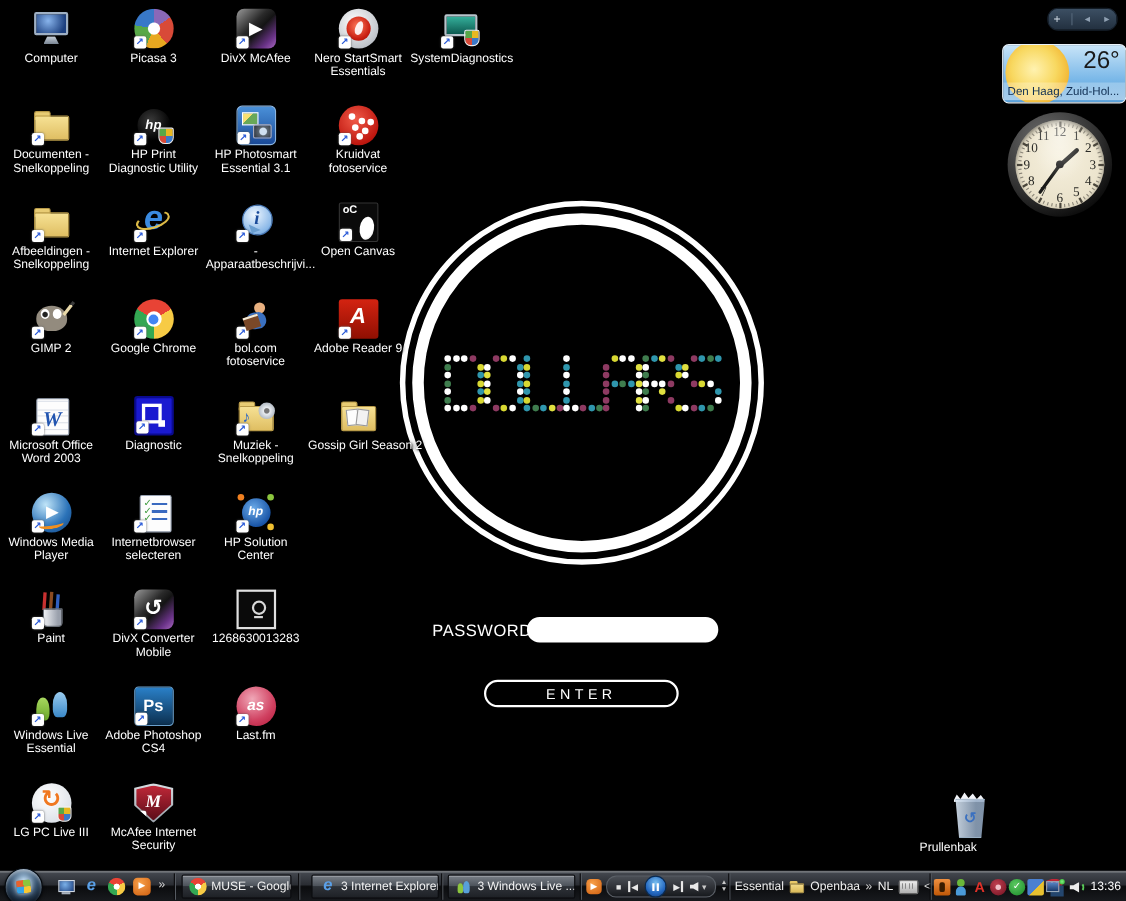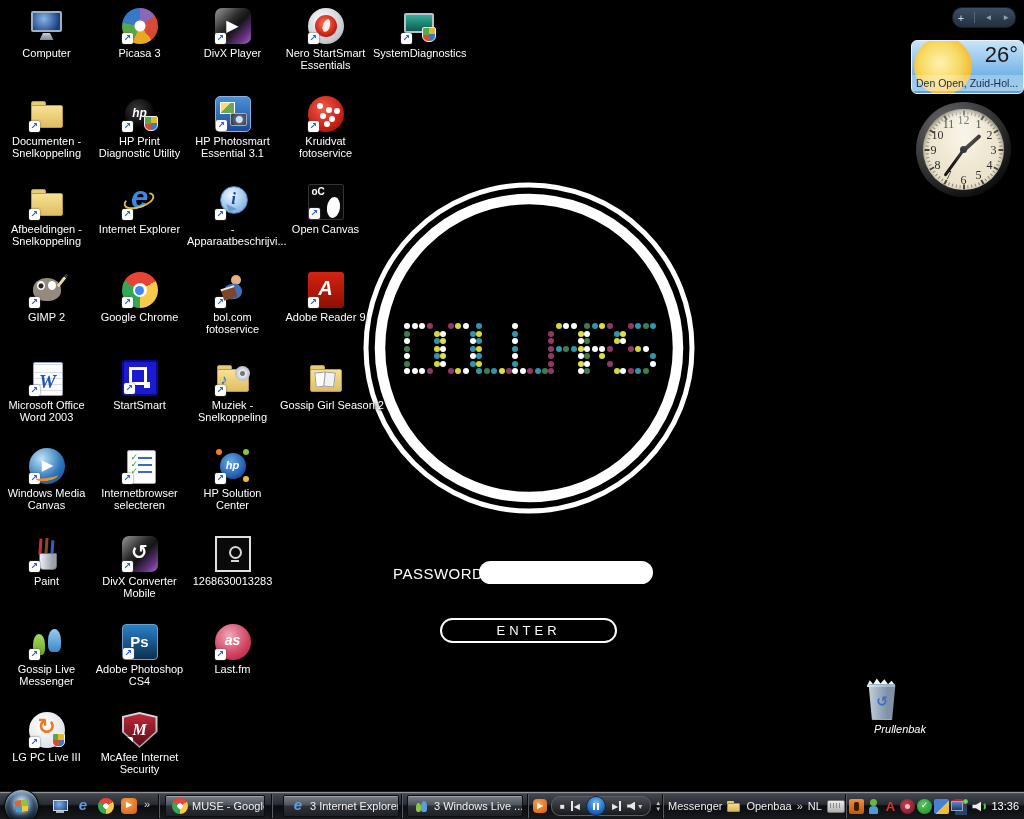--- a/index.html
+++ b/index.html
@@ -168,21 +168,21 @@
     border:1px solid #f0f0f0;border-radius:2px 2px 5px 5px;}
 
   .ic-mcafee{clip-path:polygon(50% 0,100% 12%,100% 55%,50% 100%,0 55%,0 12%);
     background:linear-gradient(#d8dde2,#9aa2aa);}
   .ic-mcafee i{inset:2px;clip-path:polygon(50% 0,100% 12%,100% 55%,50% 100%,0 55%,0 12%);
     background:linear-gradient(#c02838,#5a0c18);}
   .ic-mcafee i::before{content:"M";position:absolute;left:0;right:0;top:7px;text-align:center;
     color:#fff;font-size:16px;font-weight:bold;font-family:"Liberation Serif",serif;}
 
   
-  .bin-cell{position:absolute;left:836px;top:676px;width:90px;text-align:right;font-style:italic;}
+  .bin-cell{position:absolute;left:836px;top:718px;width:90px;text-align:left;}
   .ic-prullenbak{width:40px;height:44px;position:relative;margin:0 auto;}
   .ic-prullenbak i{position:absolute;left:7px;top:8px;width:26px;height:34px;
     background:linear-gradient(90deg,rgba(215,228,242,.9),rgba(150,172,198,.85) 70%);
     border:1px solid #9ab0c4;border-radius:2px 2px 5px 5px;
     clip-path:polygon(2% 0,98% 0,86% 100%,14% 100%);}
   .ic-prullenbak i::before{content:"↺";position:absolute;left:0;right:0;top:8px;text-align:center;
     color:#3a70c0;font-size:14px;font-weight:bold;}
   .ic-prullenbak::before{content:"";position:absolute;left:6px;top:2px;width:28px;height:9px;background:#f2f4f8;
     clip-path:polygon(0 85%,10% 25%,22% 70%,35% 5%,48% 60%,62% 15%,75% 70%,88% 30%,100% 80%,100% 100%,0 100%);}
 
@@ -462,21 +462,21 @@
         <i></i>
         <span class="sc">↗</span>
       </div>
       <div class="dlabel">Picasa 3</div>
     </div>
     <div class="dcell" style="left: 187px; top: 8px;">
       <div class="dicon ic-divx-player">
         <i></i>
         <span class="sc">↗</span>
       </div>
-      <div class="dlabel">DivX Player</div>
+      <div class="dlabel">DivX McAfee</div>
     </div>
     <div class="dcell" style="left: 280px; top: 8px;">
       <div class="dicon ic-nero">
         <i></i>
         <span class="sc">↗</span>
       </div>
       <div class="dlabel">Nero StartSmart Essentials</div>
     </div>
     <div class="dcell" style="left: 373px; top: 8px;">
       <div class="dicon ic-sysdiag">
@@ -575,41 +575,41 @@
         <i></i>
         <span class="sc">↗</span>
       </div>
       <div class="dlabel">Microsoft Office Word 2003</div>
     </div>
     <div class="dcell" style="left: 94px; top: 360px;">
       <div class="dicon ic-camstudio">
         <i></i>
         <span class="sc">↗</span>
       </div>
-      <div class="dlabel">StartSmart</div>
+      <div class="dlabel">Diagnostic</div>
     </div>
     <div class="dcell" style="left: 187px; top: 360px;">
       <div class="dicon ic-muziek">
         <i></i>
         <span class="sc">↗</span>
       </div>
       <div class="dlabel">Muziek - Snelkoppeling</div>
     </div>
     <div class="dcell nowrap" style="left: 280px; top: 360px;">
       <div class="dicon ic-gossip">
         <i></i>
       </div>
       <div class="dlabel">Gossip Girl Season 2</div>
     </div>
     <div class="dcell" style="left: 1px; top: 448px;">
       <div class="dicon ic-wmp">
         <i></i>
         <span class="sc">↗</span>
       </div>
-      <div class="dlabel">Windows Media Canvas</div>
+      <div class="dlabel">Windows Media Player</div>
     </div>
     <div class="dcell" style="left: 94px; top: 448px;">
       <div class="dicon ic-browser-select">
         <i></i>
         <span class="sc">↗</span>
       </div>
       <div class="dlabel">Internetbrowser selecteren</div>
     </div>
     <div class="dcell" style="left: 187px; top: 448px;">
       <div class="dicon ic-hp-solution">
@@ -636,21 +636,21 @@
       <div class="dicon ic-image-file">
         <i></i>
       </div>
       <div class="dlabel">1268630013283</div>
     </div>
     <div class="dcell" style="left: 1px; top: 624px;">
       <div class="dicon ic-wlm">
         <i></i>
         <span class="sc">↗</span>
       </div>
-      <div class="dlabel">Gossip Live Messenger</div>
+      <div class="dlabel">Windows Live Essential</div>
     </div>
     <div class="dcell" style="left: 94px; top: 624px;">
       <div class="dicon ic-photoshop">
         <i></i>
         <span class="sc">↗</span>
       </div>
       <div class="dlabel">Adobe Photoshop CS4</div>
     </div>
     <div class="dcell" style="left: 187px; top: 624px;">
       <div class="dicon ic-lastfm">
@@ -689,21 +689,21 @@
 <div class="gadget-bar">
   <span>+</span>
   <span class="gsep"></span>
   <span class="arr">◄</span>
   <span class="arr">►</span>
 </div>
 
 <div class="weather">
   <div class="sun"></div>
   <div class="temp">26°</div>
-  <div class="loc">Den Open, Zuid-Hol...</div>
+  <div class="loc">Den Haag, Zuid-Hol...</div>
 </div>
 
 <div class="clockg">
   <div class="face" id="clock-face">
       <span class="tick h" style="transform: translate(-50%, -50%) rotate(0deg) translateY(-37px);"></span>
       <span class="tick" style="transform: translate(-50%, -50%) rotate(6deg) translateY(-37px);"></span>
       <span class="tick" style="transform: translate(-50%, -50%) rotate(12deg) translateY(-37px);"></span>
       <span class="tick" style="transform: translate(-50%, -50%) rotate(18deg) translateY(-37px);"></span>
       <span class="tick" style="transform: translate(-50%, -50%) rotate(24deg) translateY(-37px);"></span>
       <span class="tick h" style="transform: translate(-50%, -50%) rotate(30deg) translateY(-37px);"></span>
@@ -823,21 +823,21 @@
       </div>
     <div class="spin">
         <span>▲</span>
         <span>▼</span>
       </div>
   </div>
 
   <div class="vsep" style="left:662px"></div>
 
   <div class="tb-labels">
-    <span>Messenger</span>
+    <span>Essential</span>
     <span class="mi mi-folder"></span>
     <span>Openbaa</span>
     <span class="chev">»</span>
     <span>NL</span>
     <span class="mi mi-keyboard"></span>
     <span class="chev">&lt;</span>
   </div>
 
   <div class="vsep" style="left:845px"></div>
   <div class="tray" id="tray-icons">

